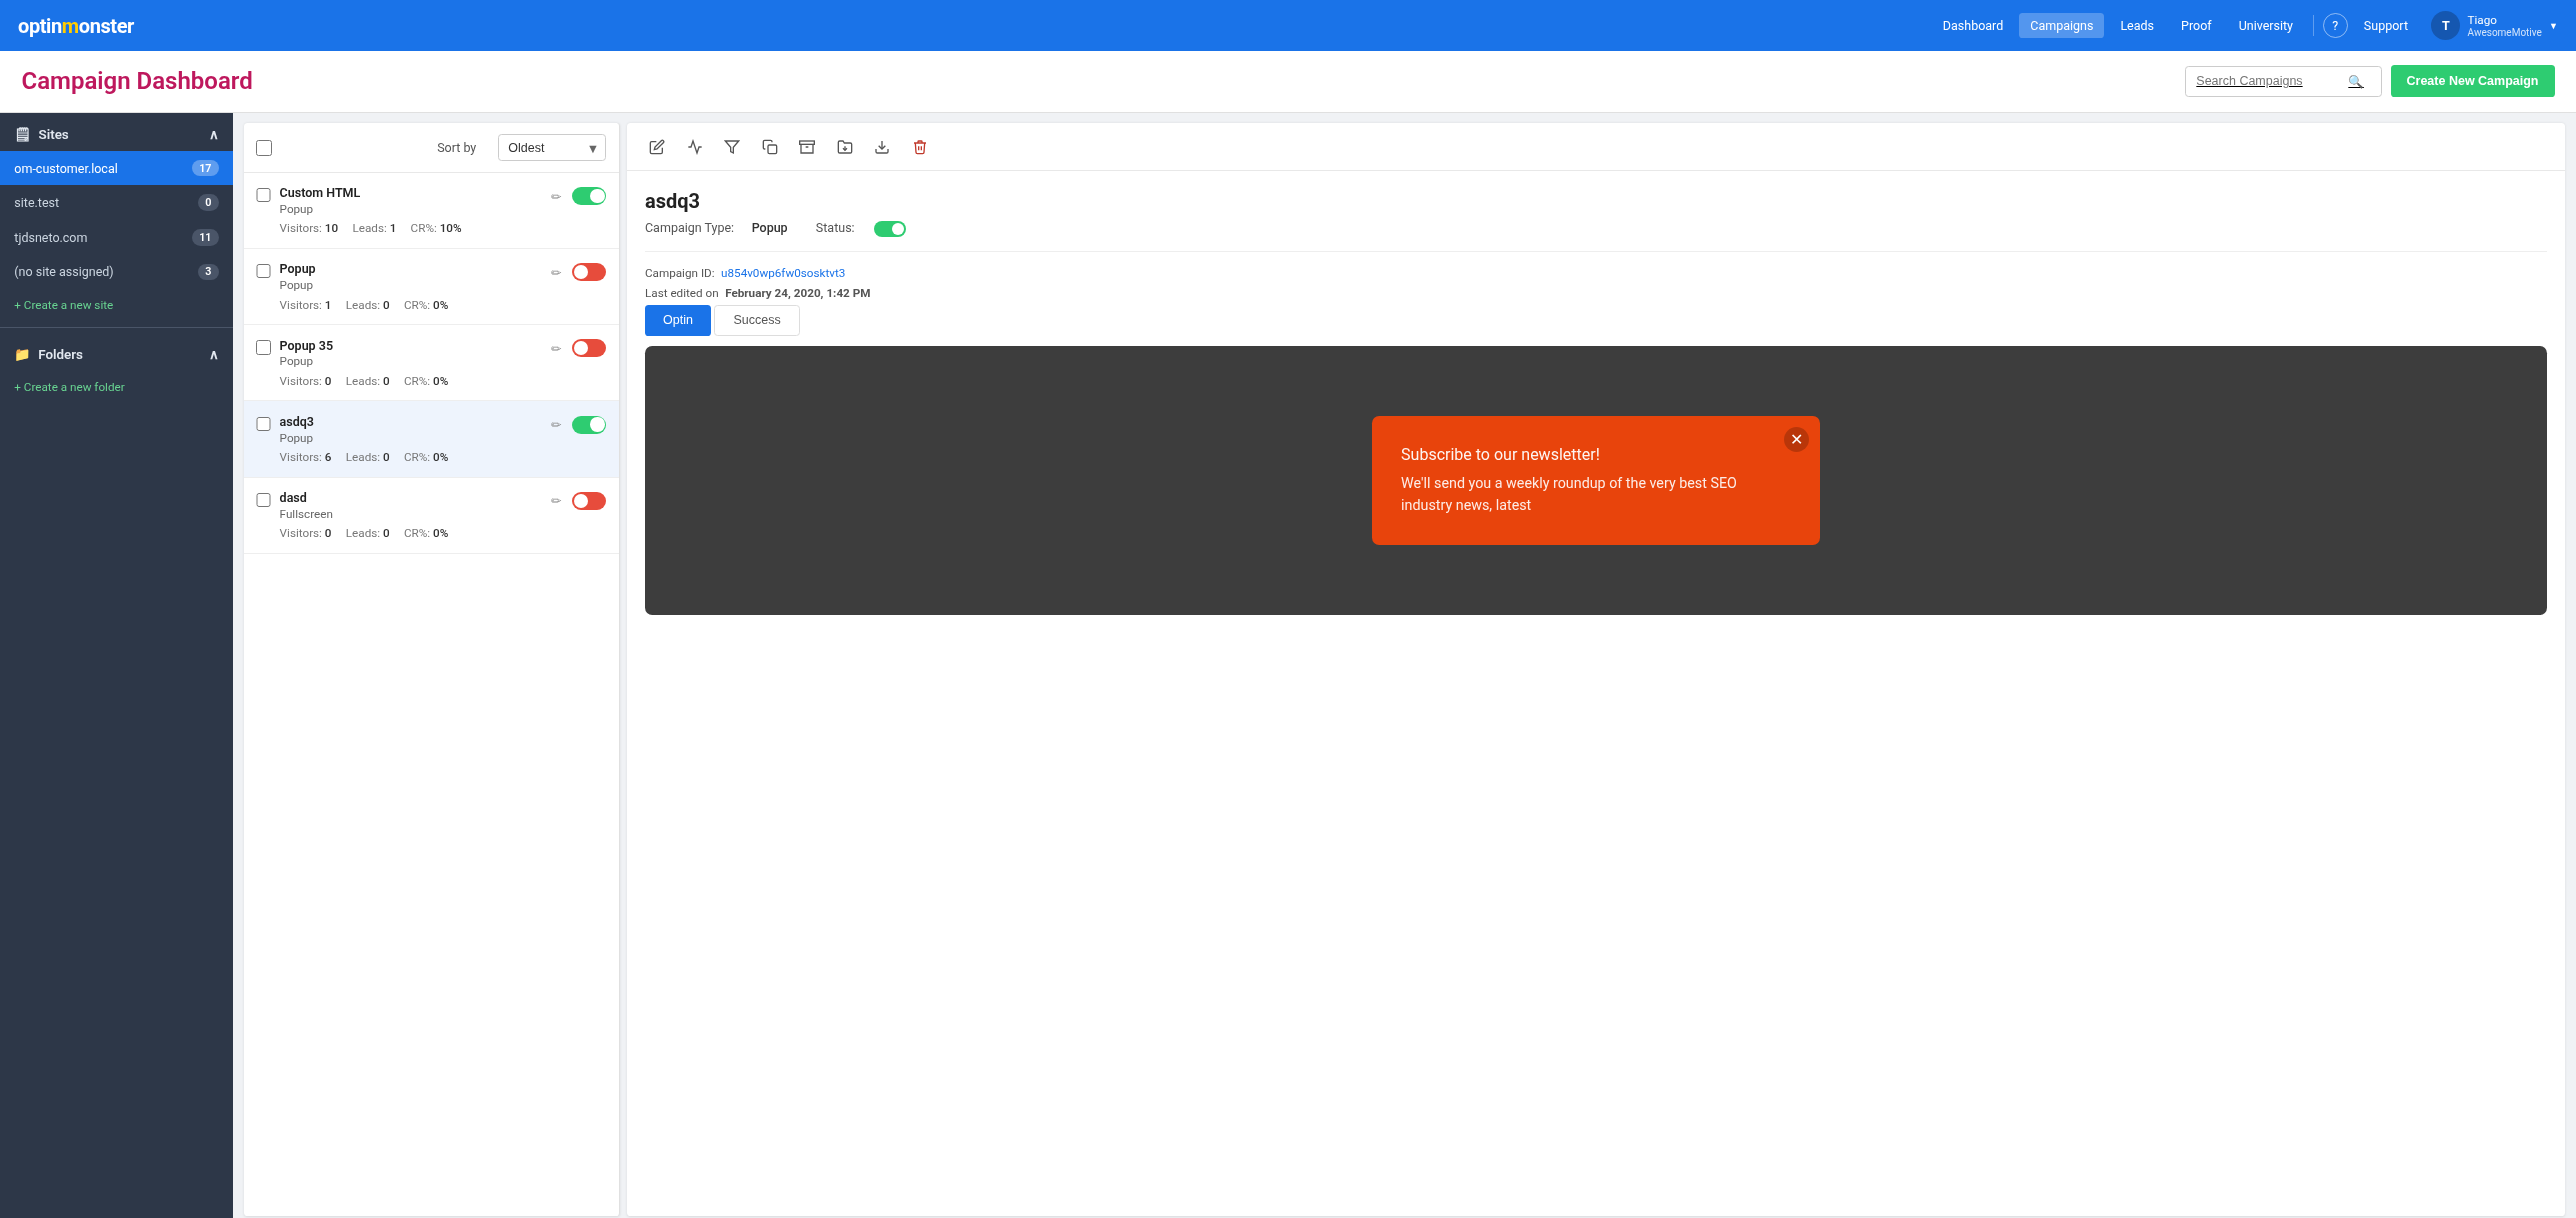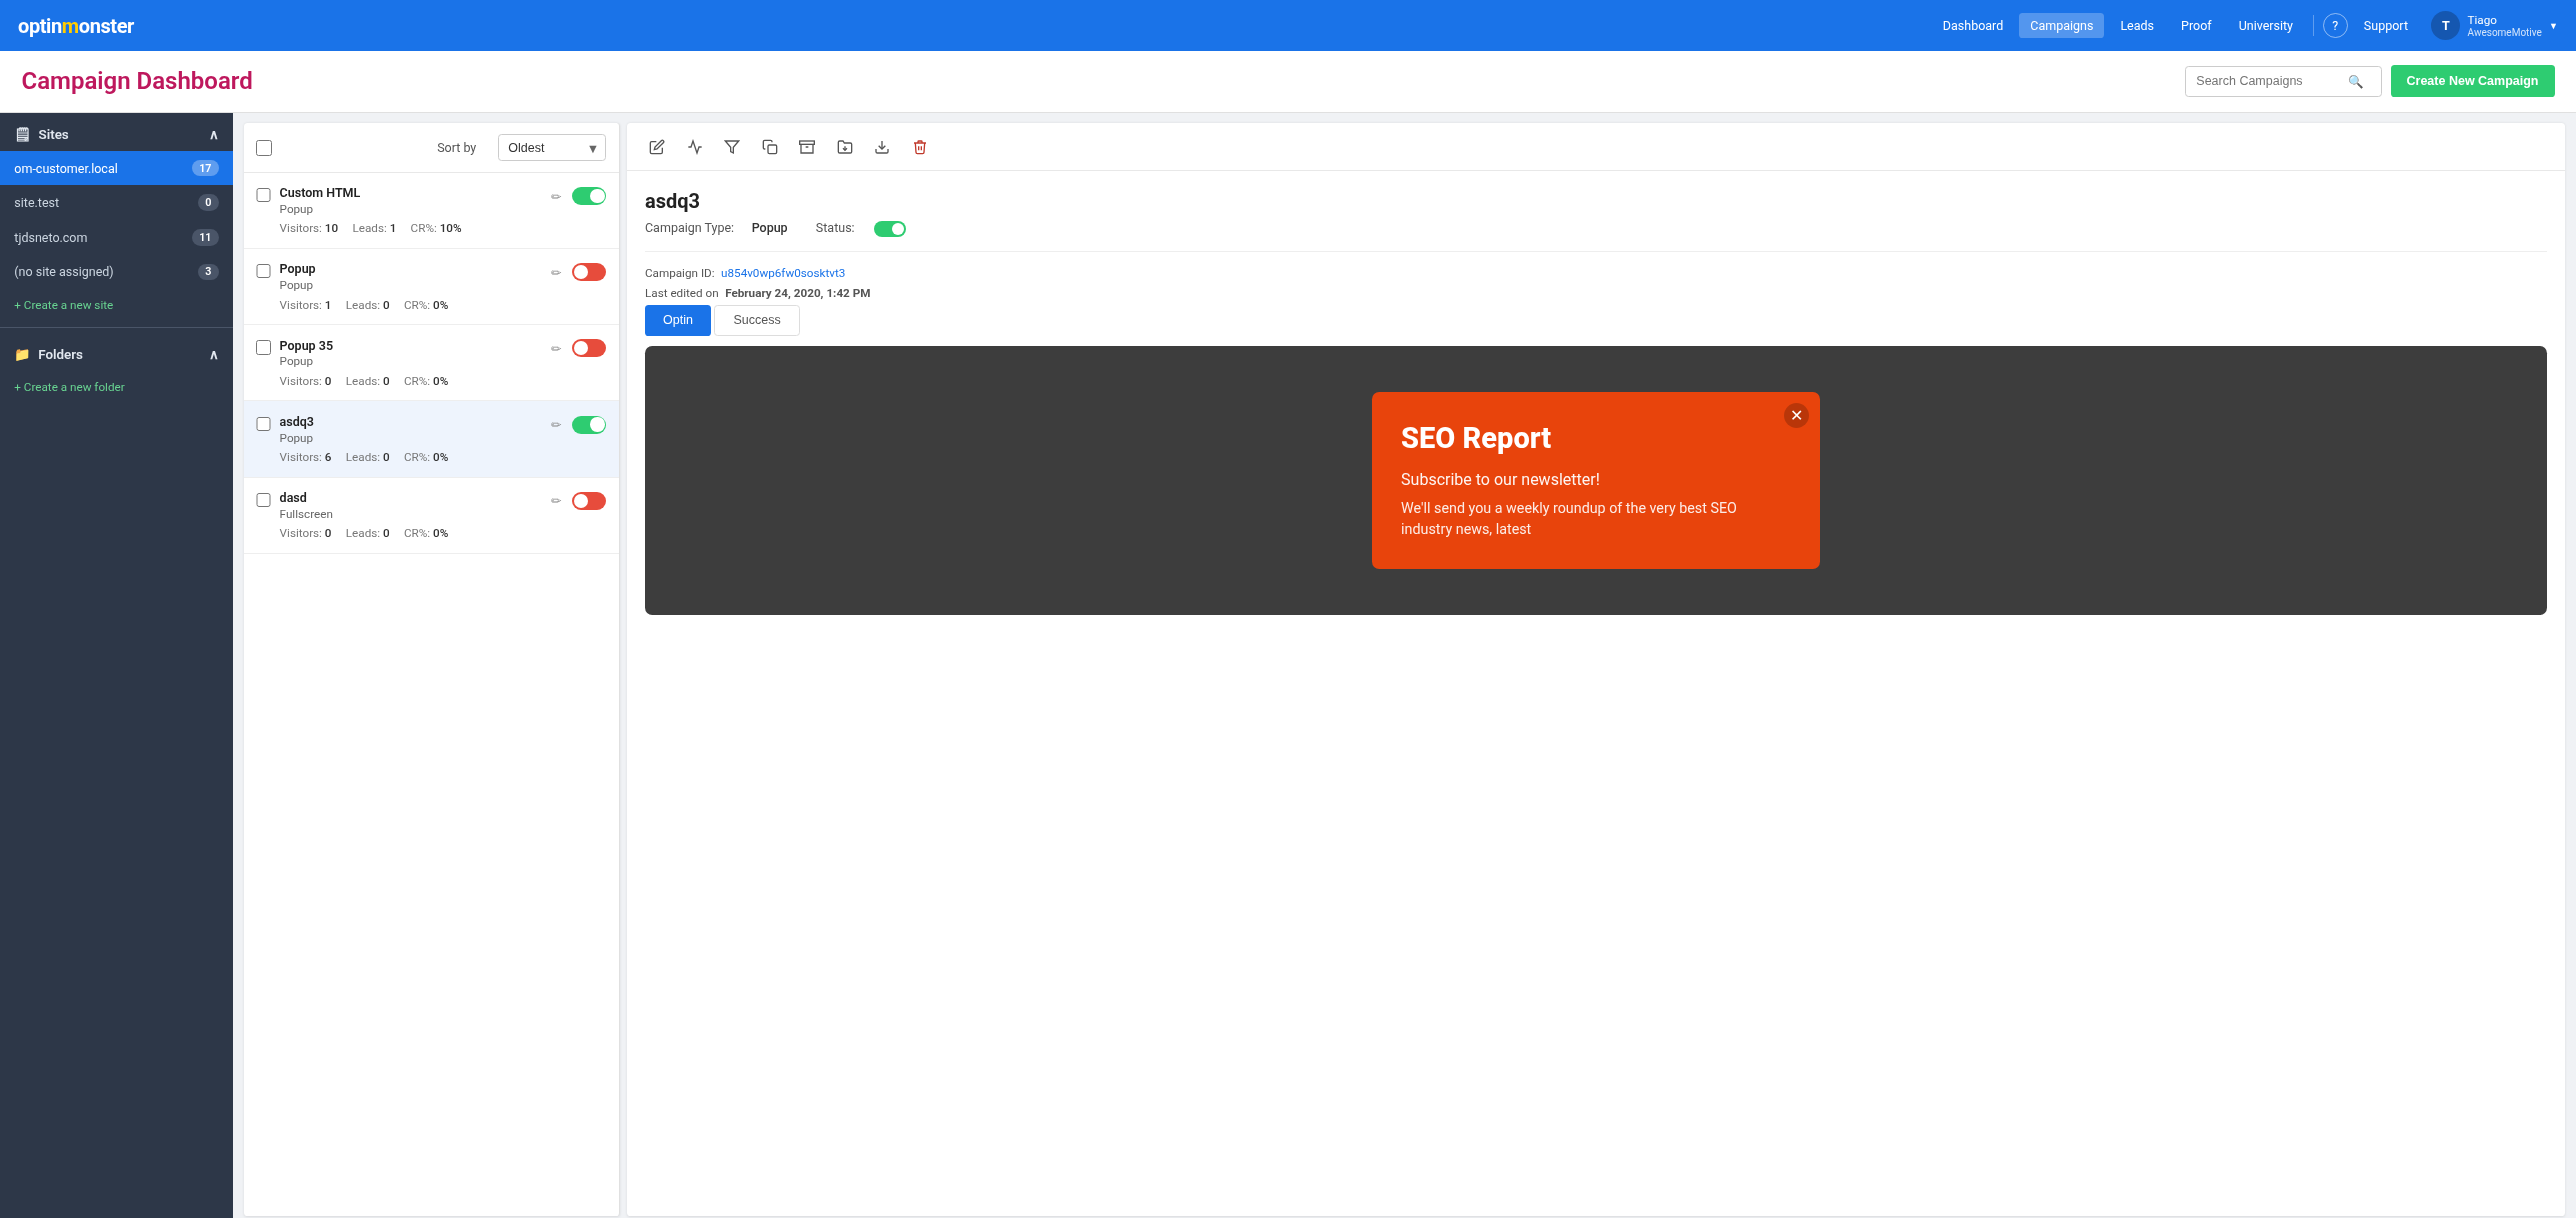--- a/index.html
+++ b/index.html
@@ -50,20 +50,21 @@
       align-items: center;
       justify-content: space-between;
       border-bottom: 0.9px solid #e0e0e0;
     }
     .page-title { font-size: 24px; font-weight: 600; color: #be185d; }
     .header-right { display: flex; gap: 9px; align-items: center; }
     .search-campaigns {
       border: 0.9px solid #ccc; border-radius: 3.6px; padding: 7.2px 10.8px;
       width: 197px; font-size: 12.5px; display: flex; align-items: center;
       background: white;
+      text-decoration: underline;
     }
     .search-input {
       border: none; outline: none; font-size: 12.5px; width: 152px; color: #555;
     }
     .search-icon-btn { color: #888; cursor: pointer; }
     .btn-create {
       background: #2ecc71; color: white; border: none; border-radius: 3.6px;
       padding: 9px 16px; font-size: 12.5px; font-weight: 600; cursor: pointer;
     }
 
@@ -536,21 +537,20 @@
 
 
         <div class="preview-tabs">
           <button class="preview-tab active">Optin</button>
           <button class="preview-tab inactive">Success</button>
         </div>
 
         <div class="preview-area">
           <div class="popup-preview">
             <div class="popup-close">✕</div>
-            <div class="popup-title">SEO Report</div>
             <div class="popup-subtitle">Subscribe to our newsletter!</div>
             <div class="popup-body">We'll send you a weekly roundup of the very best SEO industry news, latest</div>
           </div>
         </div>
 
       </div>
     </div>
 
   </div>
 </div>

